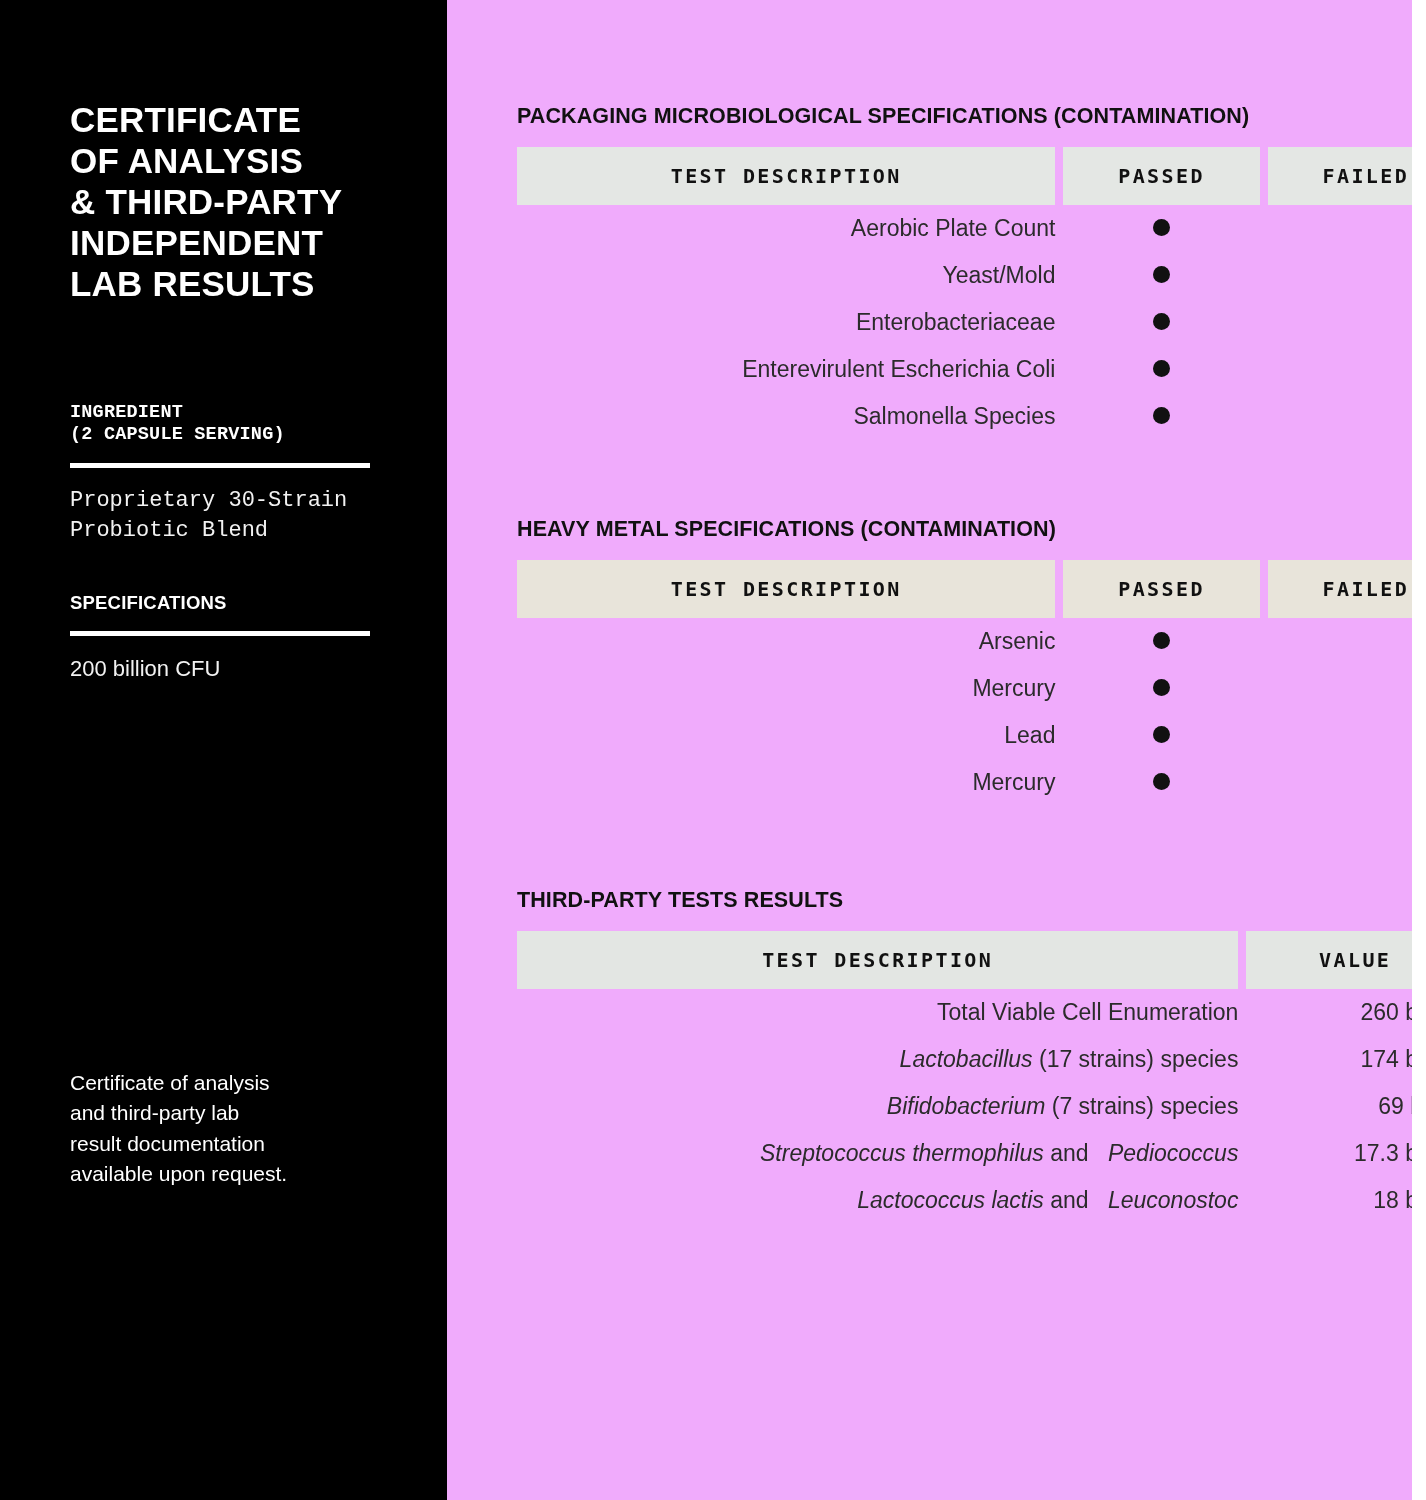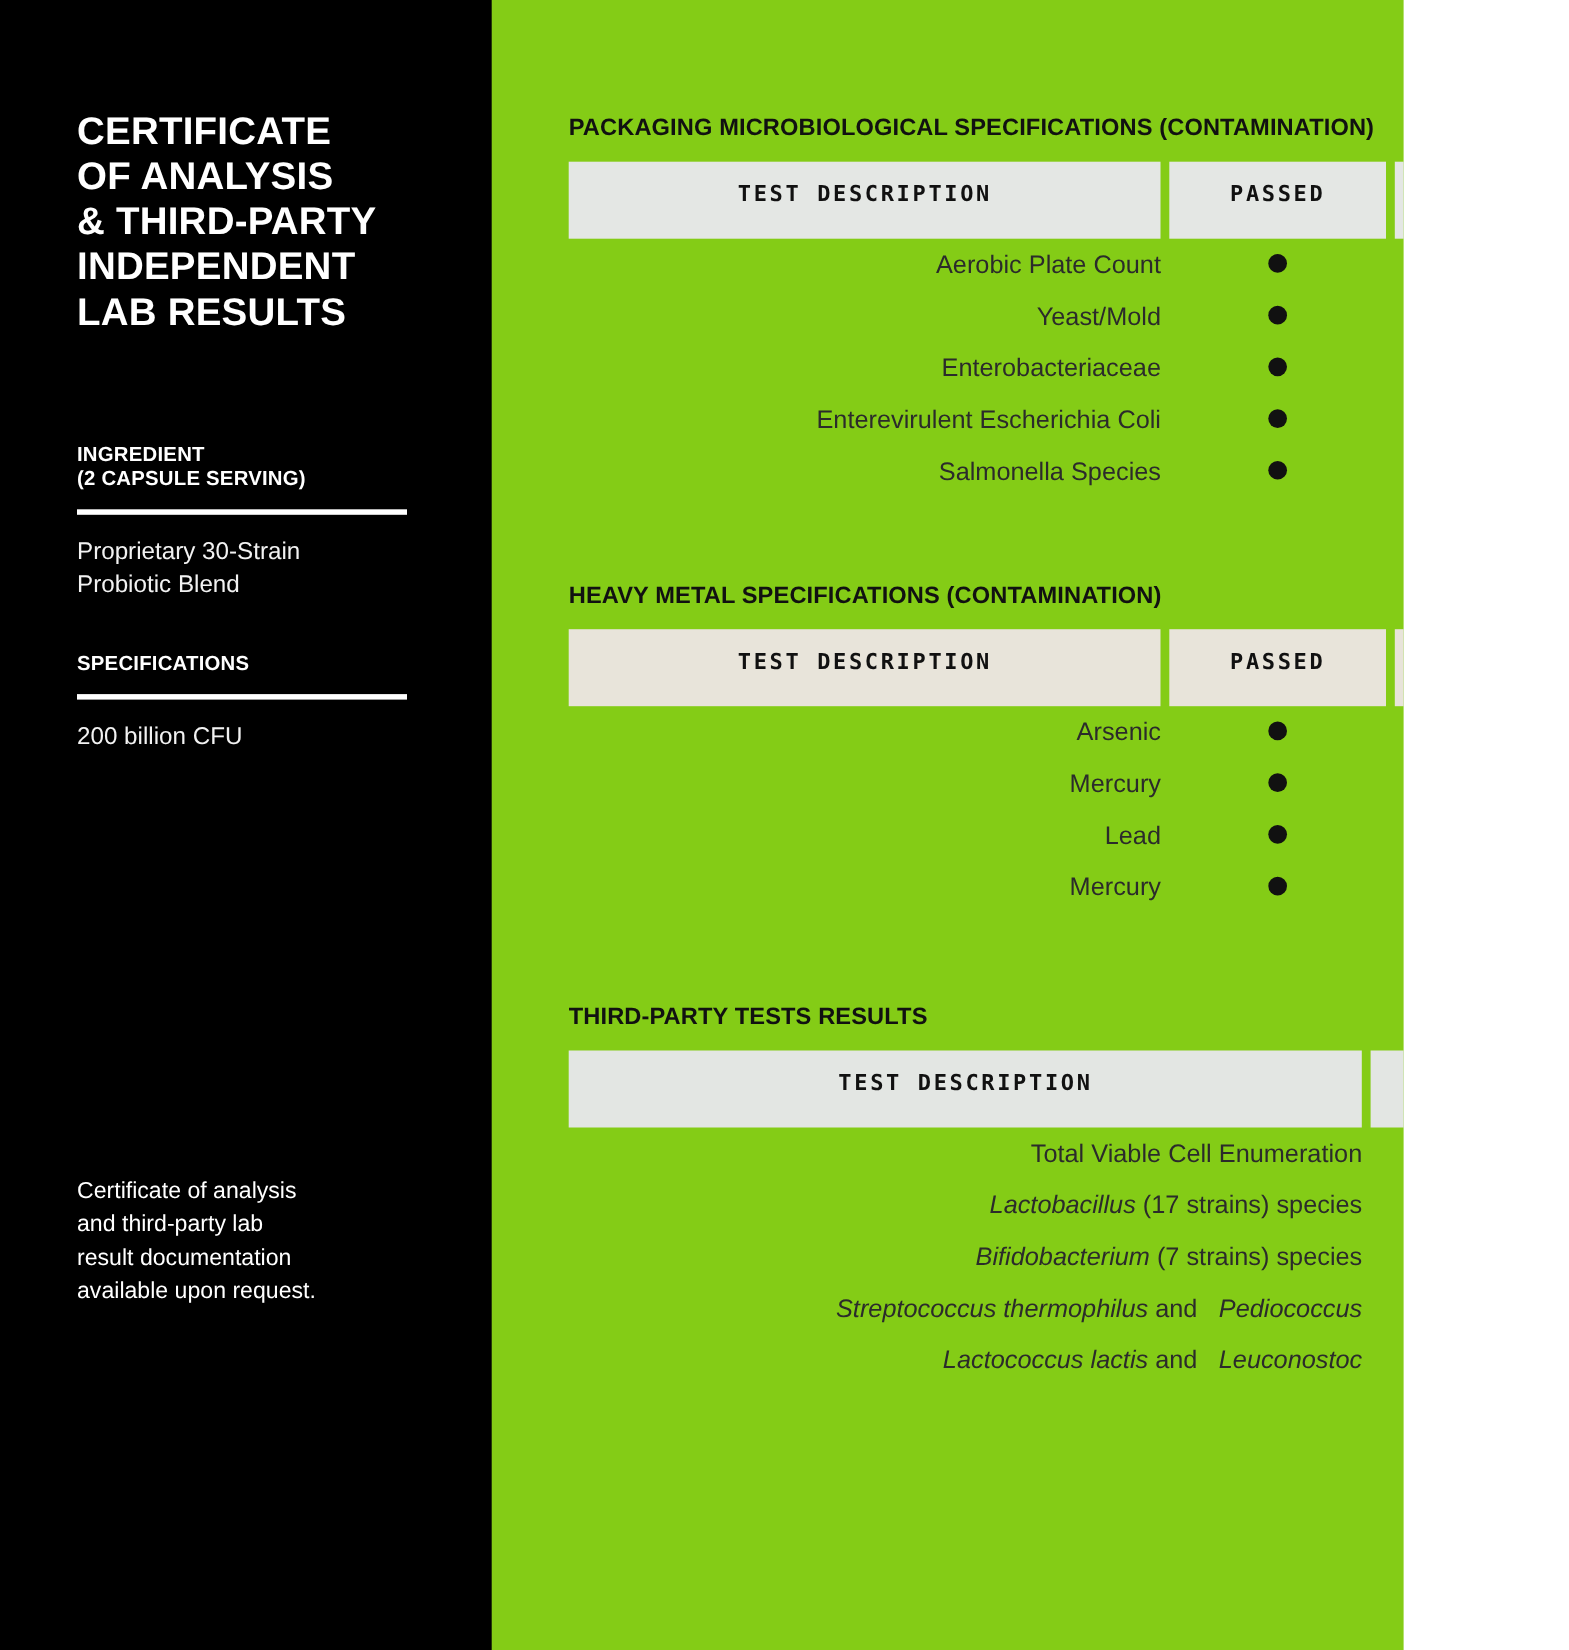--- a/index.html
+++ b/index.html
@@ -4,24 +4,24 @@
 <style>
   * { box-sizing: border-box; margin: 0; padding: 0; }
   html, body {
     width: 1426px;
     height: 1500px;
     background: #ffffff;
     font-family: "Liberation Sans", sans-serif;
   }
   .page {
     position: relative;
-    width: 1276px;
+    width: 1412px;
     height: 1500px;
     display: flex;
-    background: #84cc16;
+    background: #f0abfc;
     overflow: hidden;
   }
 
   
   .sidebar {
     width: 447px;
     min-width: 447px;
     background: #000000;
     color: #ffffff;
     padding: 100px 68px 0 70px;
@@ -34,21 +34,21 @@
     letter-spacing: 0.2px;
     white-space: pre-line;
   }
   .block-label {
     font-size: 18.5px;
     font-weight: bold;
     line-height: 1.22;
     letter-spacing: 0.2px;
     white-space: pre-line;
   }
-  .ingredient-block { margin-top: 97px; }
+  .ingredient-block { margin-top: 97px; font-family: Liberation Mono, monospace; }
   .rule {
     width: 300px;
     height: 5px;
     background: #ffffff;
     margin: 16px 0 18px 0;
   }
   .body-text {
     font-size: 22px;
     line-height: 1.37;
     font-weight: normal;
@@ -89,21 +89,21 @@
     margin-left: -8px;
     width: 963px;
     table-layout: fixed;
   }
   table.spec-table th {
     font-family: "DejaVu Sans Mono", "Liberation Mono", monospace;
     font-size: 20px;
     font-weight: bold;
     letter-spacing: 2.4px;
     color: #111111;
-    padding: 17px 0 29px 0;
+    padding: 17px 0 17px 0;
     text-align: center;
   }
   .hdr-grey  th { background: #e4e7e4; }
   .hdr-beige th { background: #e8e4da; }
   .hdr-grey2 th { background: #e3e6e3; }
 
   table.spec-table td {
     font-size: 23px;
     color: #2b2b2b;
     padding: 10px 0 10px 0;

